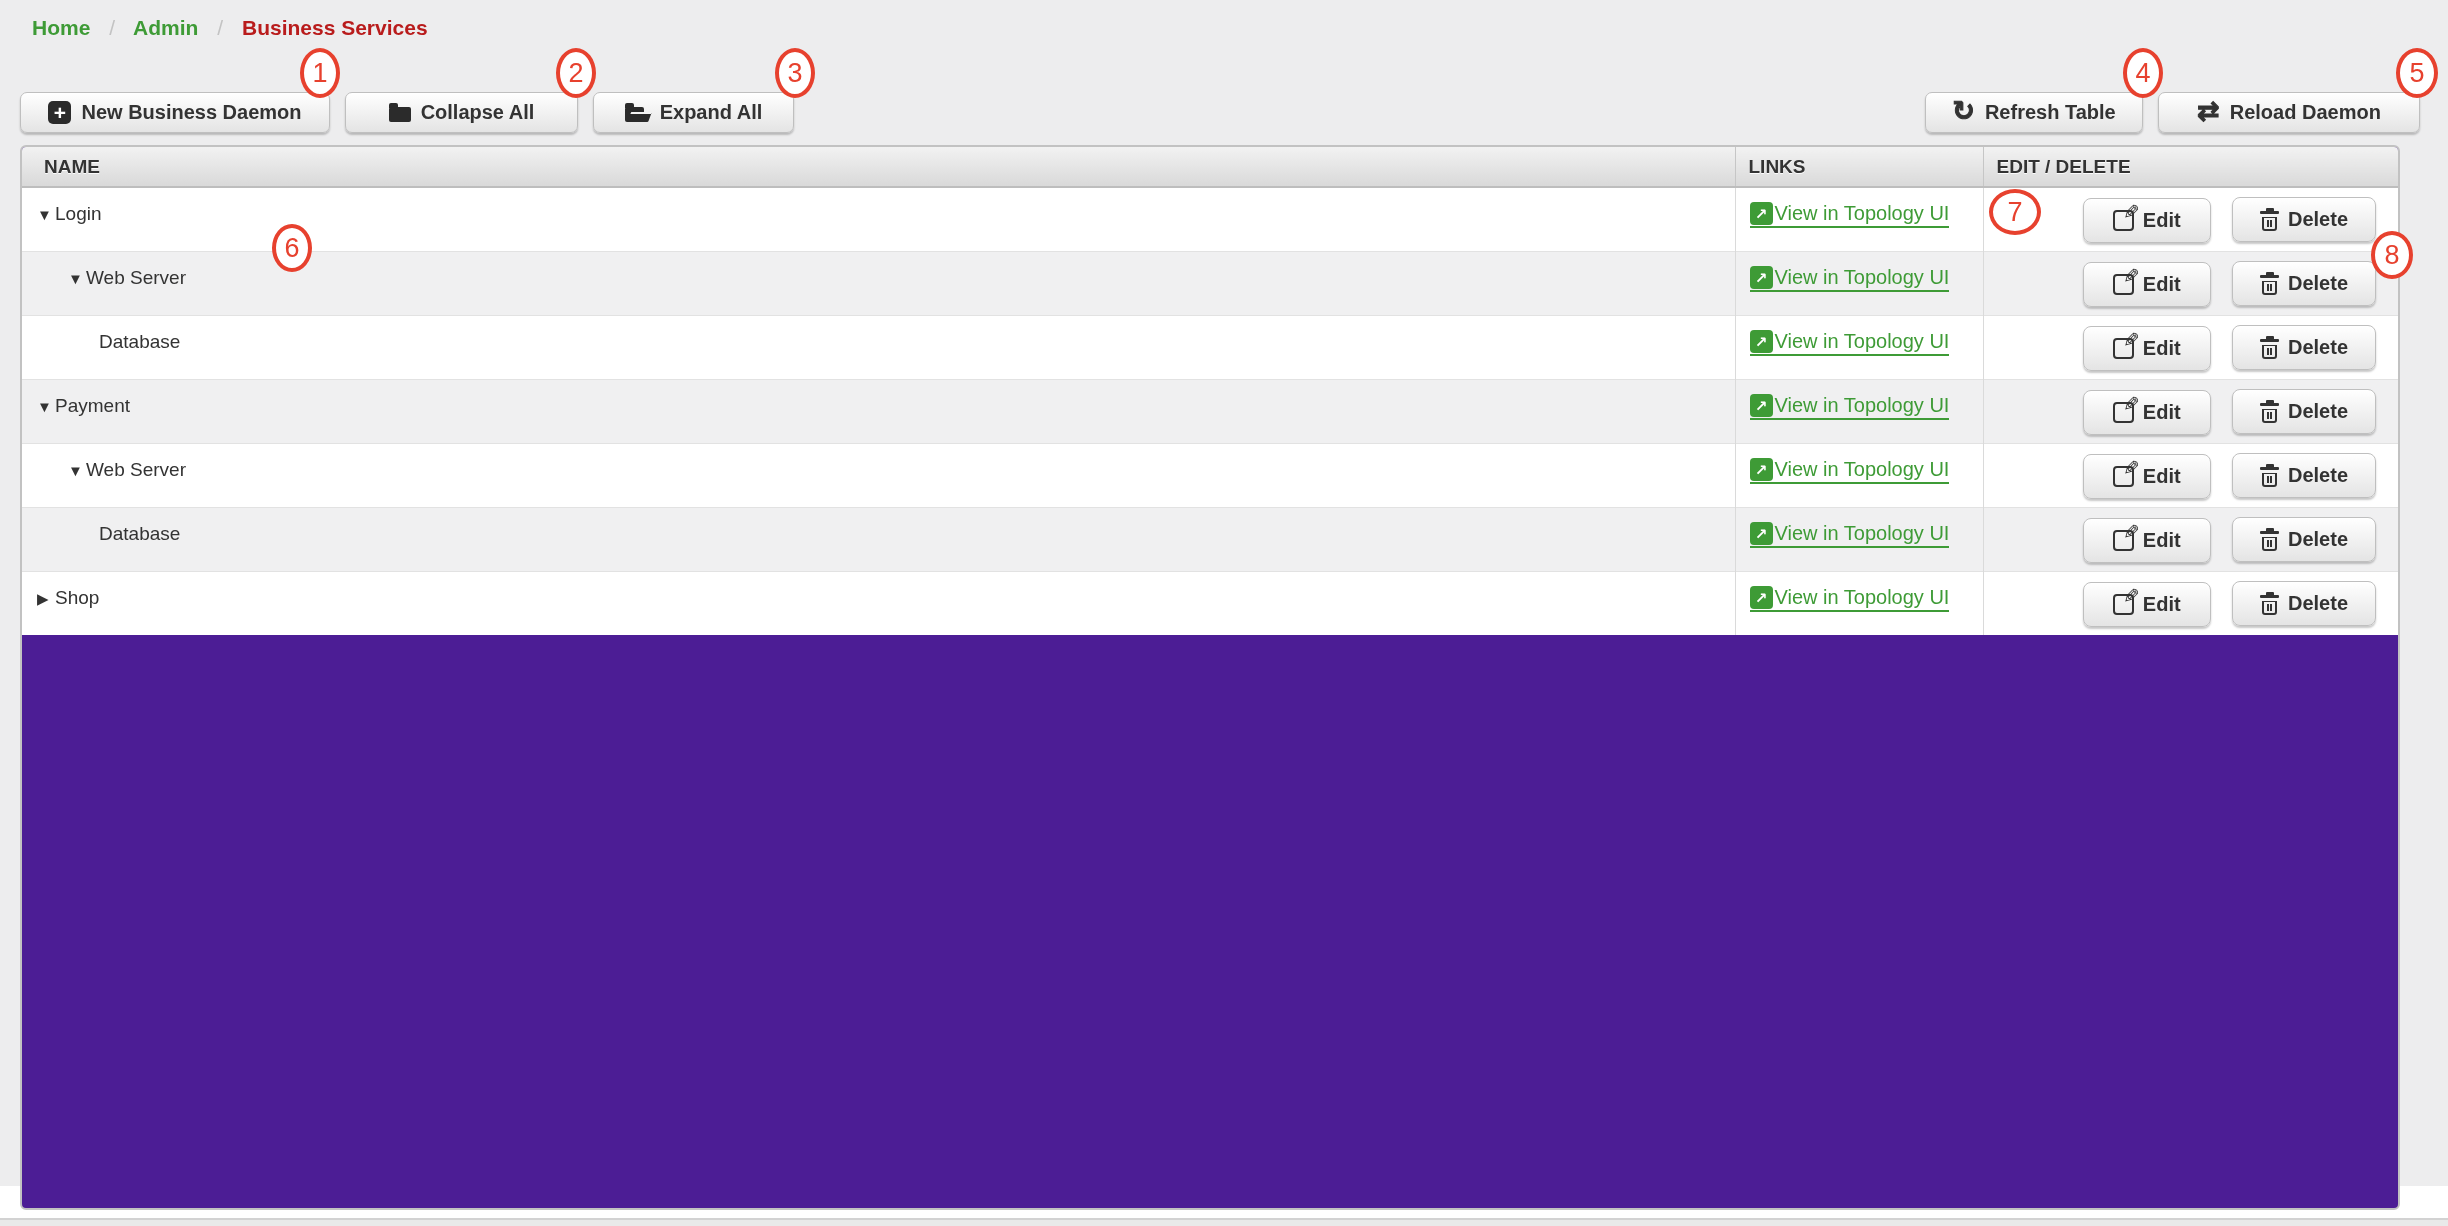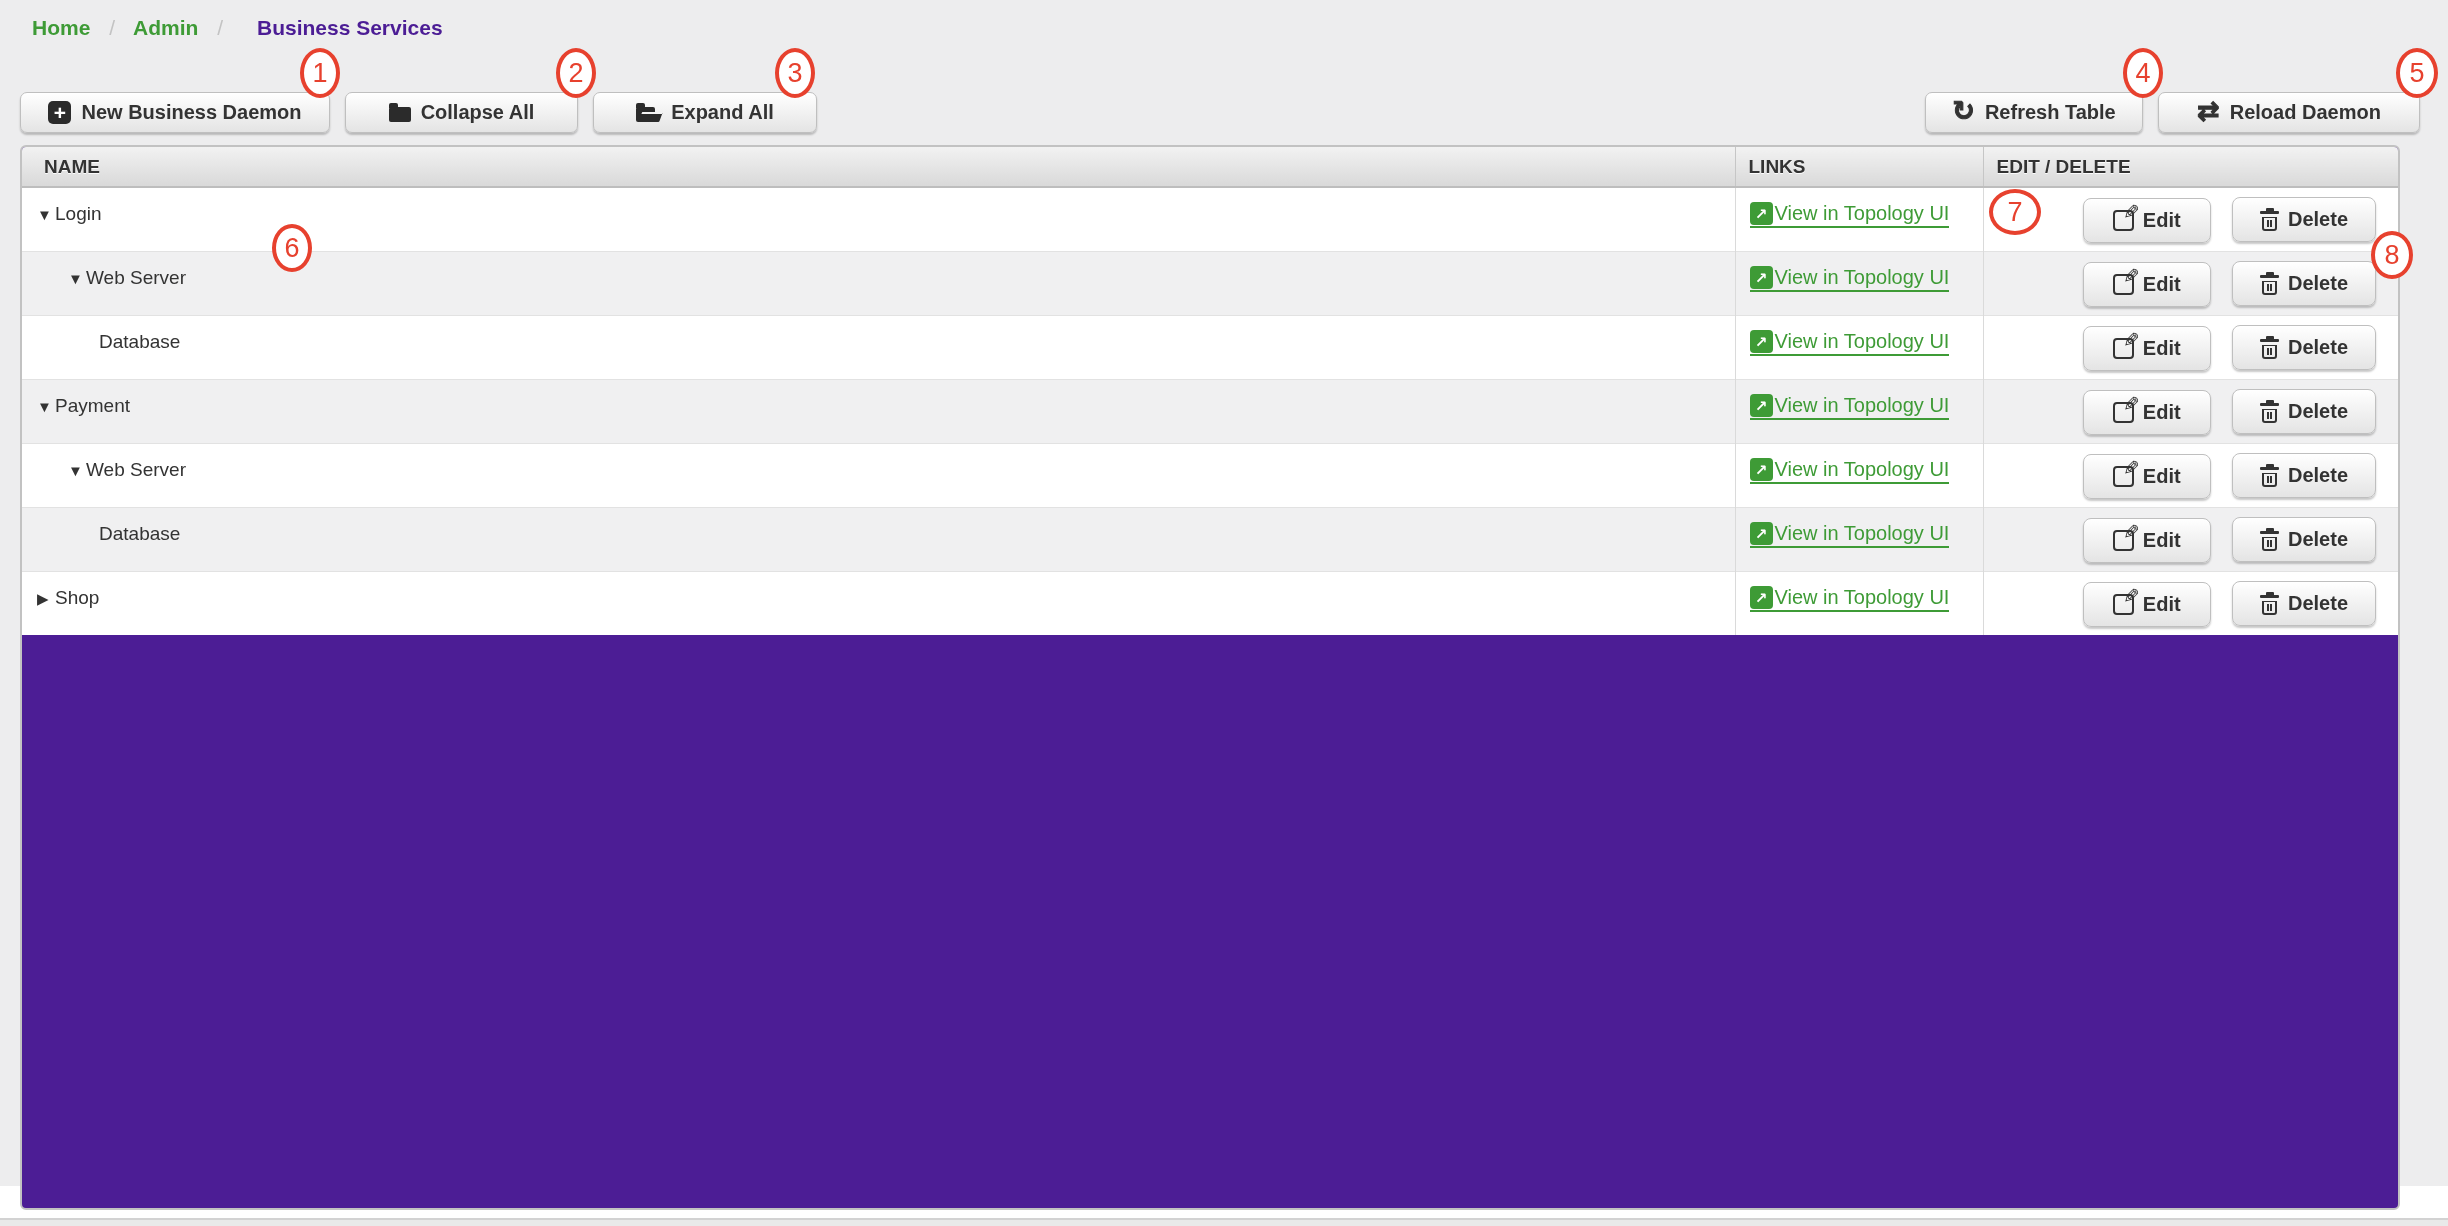--- a/index.html
+++ b/index.html
@@ -10,36 +10,36 @@
     font-family:"Liberation Sans","DejaVu Sans",sans-serif;
     color:#333;
   }
   .content-bg { position:absolute; left:0; top:0; width:2448px; height:1186px; background:#ededee; }
   .bottom-strip { position:absolute; left:0; top:1218px; width:2448px; height:8px; background:#e9e9e9; border-top:2px solid #d2d2d2; }
 
   
   .breadcrumb { position:absolute; left:32px; top:16px; font-size:21px; font-weight:bold; white-space:nowrap; }
   .breadcrumb a { color:var(--green); text-decoration:none; cursor:pointer; }
   .breadcrumb .sep { color:#c3c3c3; font-weight:normal; margin:0 13px; }
-  .breadcrumb .current { color:#4c1d95;margin-left:15px; }
+  .breadcrumb .current { color:#b91c1c; }
 
   
   .toolbar { position:absolute; left:20px; right:28px; top:92px; display:flex; justify-content:space-between; align-items:flex-start; }
   .toolbar-left, .toolbar-right { display:flex; gap:15px; }
   .btn {
     display:inline-flex; align-items:center; justify-content:center; gap:10px;
     height:41px; border:1px solid #bfbfbf; border-radius:7px;
     background:linear-gradient(#ffffff,#e4e4e4);
     box-shadow:0 2px 2px rgba(0,0,0,.22), inset 0 1px 0 #fff;
     font-family:inherit; font-size:20px; font-weight:bold; color:#333;
     cursor:pointer; white-space:nowrap;
   }
   button[data-name="new-business-service-button"] { width:310px; }
   button[data-name="collapse-all-button"] { width:233px; }
-  button[data-name="expand-all-button"] { width:224px; }
+  button[data-name="expand-all-button"] { width:201px; }
   button[data-name="refresh-table-button"] { width:218px; }
   button[data-name="reload-daemon-button"] { width:262px; }
 
   
   .ic-plus-square { width:23px; height:23px; background:#2b2b2b; border-radius:5px; color:#fff;
     display:inline-flex; align-items:center; justify-content:center; font-size:21px; font-weight:bold; line-height:1; }
   .ic-folder { width:22px; height:15px; background:#2b2b2b; border-radius:2px; position:relative; margin-top:3px; }
   .ic-folder::before { content:""; position:absolute; top:-4px; left:0; width:9px; height:5px; background:#2b2b2b; border-radius:2px 2px 0 0; }
   .ic-folder-open { width:25px; height:15px; position:relative; margin-top:3px; }
   .ic-folder-open::before { content:""; position:absolute; top:0; left:0; width:19px; height:15px; background:#2b2b2b; border-radius:2px; }

